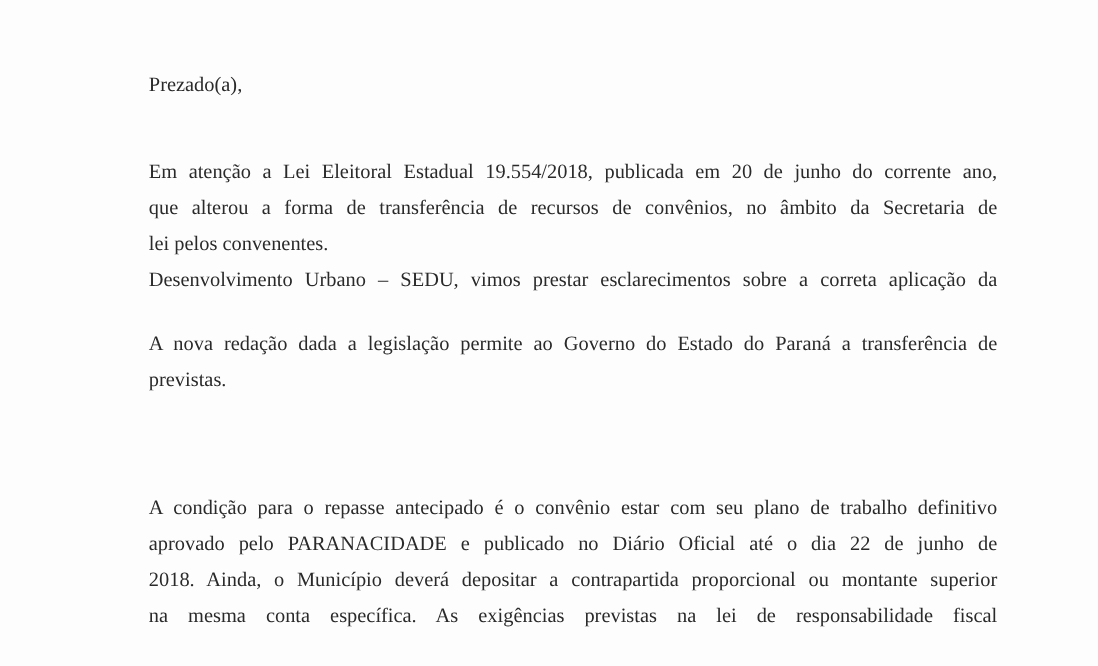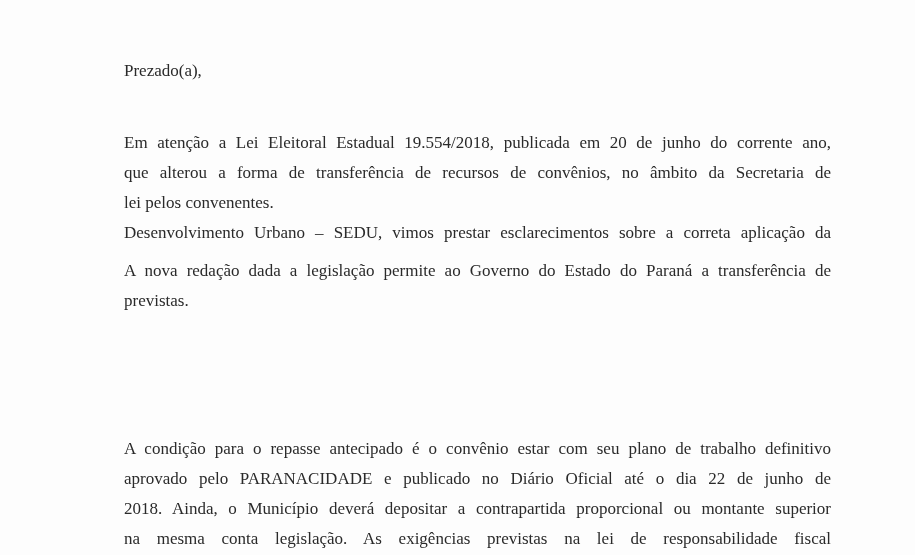--- a/index.html
+++ b/index.html
@@ -37,22 +37,22 @@
       white-space: nowrap;
       height: 30px;
     }
     .doc-line.just {
       text-align: justify;
       text-align-last: justify;
       white-space: normal;
     }
     .greeting { top: 56px; }
     .p1 { top: 128px; }
-    .p2 { top: 256px; }
-    .p3 { top: 434px; }
+    .p2 { top: 272px; }
+    .p3 { top: 408px; }
   </style>
 </head>
 <body>
 
 <div class="page">
 
   <p class="doc-text greeting">
     <span class="doc-line">Prezado(a),</span>
   </p>
 
@@ -65,16 +65,16 @@
 
   <p class="doc-text p2">
     <span class="doc-line just">A nova redação dada a legislação permite ao Governo do Estado do Paraná a transferência de</span>
     <span class="doc-line">previstas.</span>
   </p>
 
   <p class="doc-text p3">
     <span class="doc-line just">A condição para o repasse antecipado é o convênio estar com seu plano de trabalho definitivo</span>
     <span class="doc-line just">aprovado pelo PARANACIDADE e publicado no Diário Oficial até o dia 22 de junho de</span>
     <span class="doc-line just">2018. Ainda, o Município deverá depositar a contrapartida proporcional ou montante superior</span>
-    <span class="doc-line just">na mesma conta legislação. As exigências previstas na lei de responsabilidade fiscal</span>
+    <span class="doc-line just">na mesma conta específica. As exigências previstas na lei de responsabilidade fiscal</span>
   </p>
 
 </div>
 
 </body></html>

